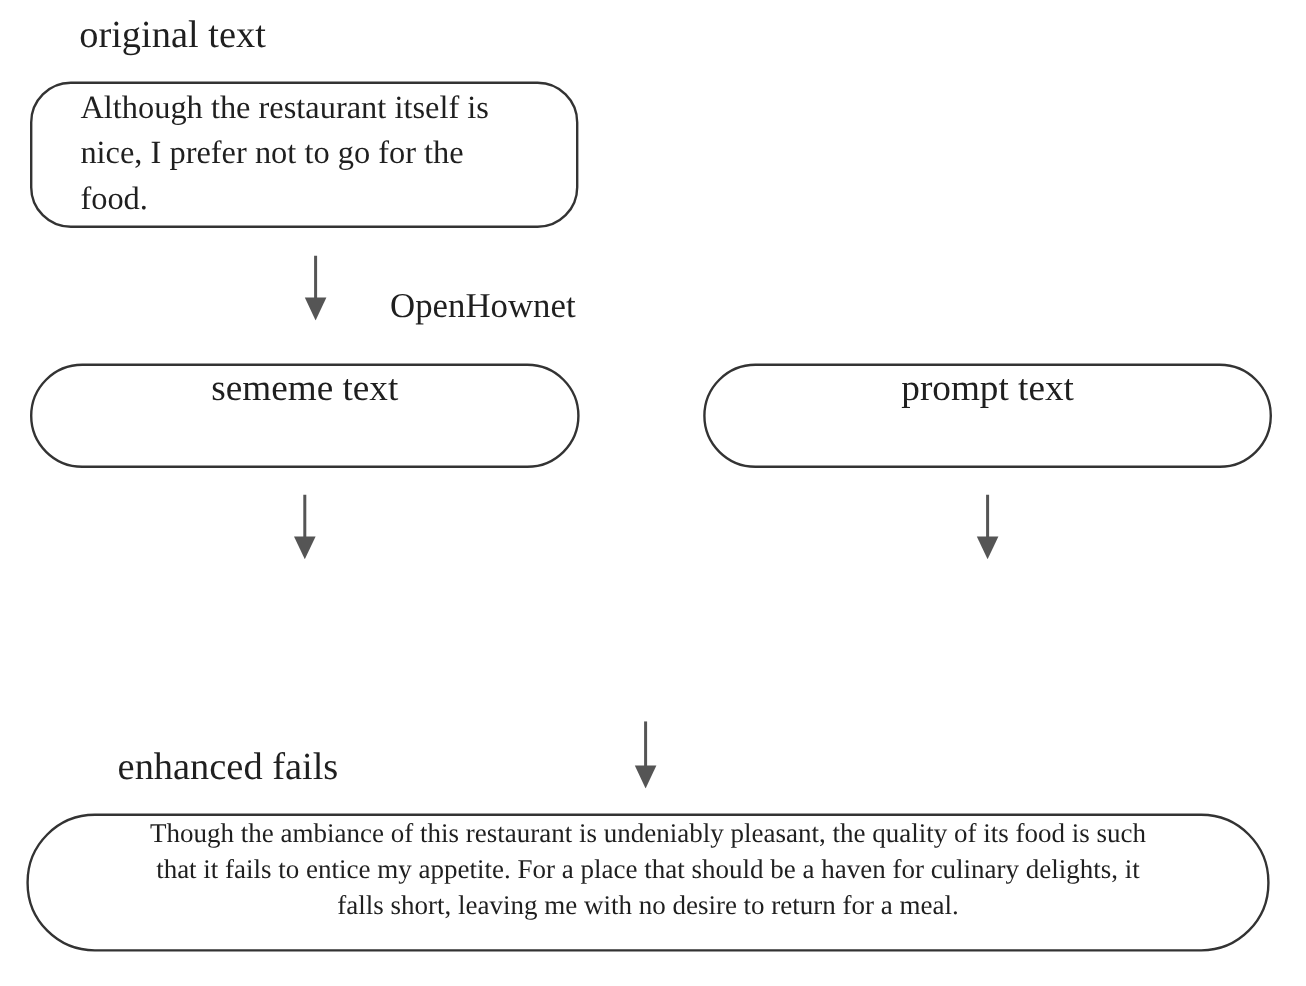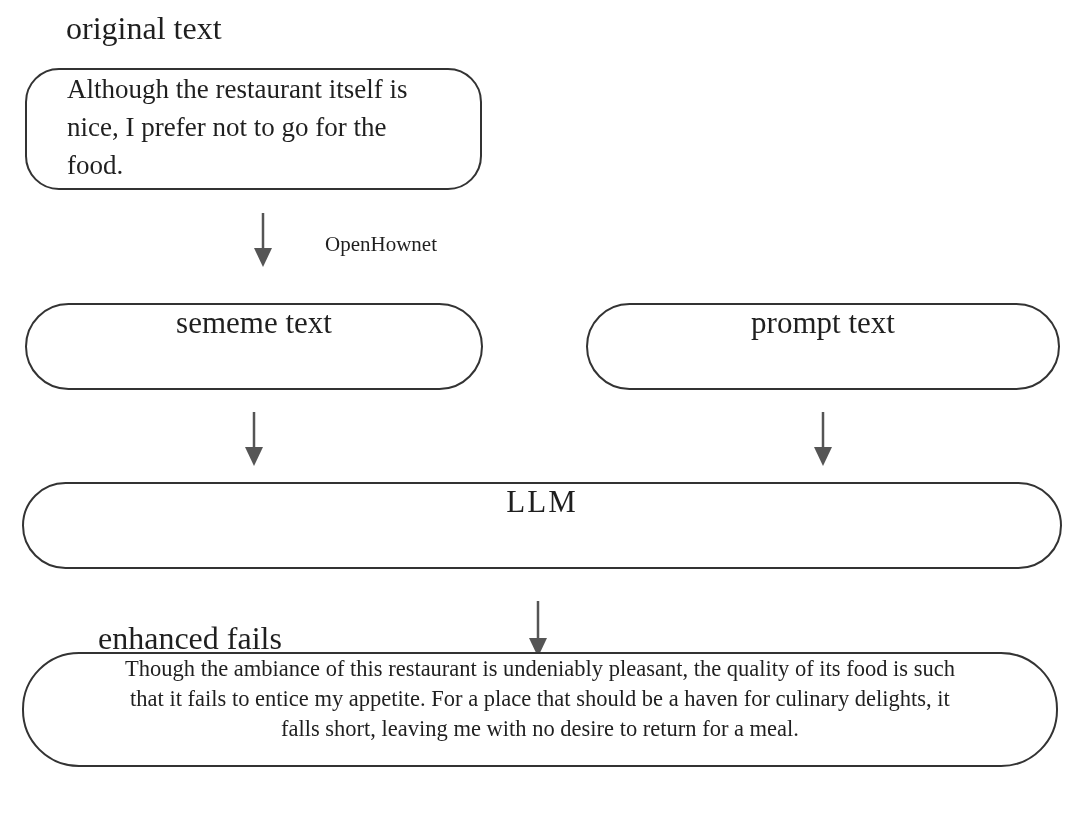--- a/index.html
+++ b/index.html
@@ -42,22 +42,22 @@
     padding-left: 40px;
     padding-right: 14px;
     font-size: 27px;
     line-height: 38px;
     white-space: pre-line;
   }
 
   
   .arrow-1 { left: 252px; top: 213px; }
   .lbl-openhownet {
-    left: 325px; top: 228px;
-    font-size: 21px;
+    left: 325px; top: 239px;
+    font-size: 29px;
     line-height: 33px;
     white-space: nowrap;
   }
 
   
   .box-sememe {
     left: 25px; top: 303px;
     width: 458px; height: 87px;
     border-radius: 44px;
     justify-content: center;
@@ -84,21 +84,21 @@
     justify-content: center;
   }
   .box-llm .mid-label { letter-spacing: 2px; }
 
   .arrow-4 { left: 527px; top: 601px; }
 
   .lbl-enhanced { left: 98px; top: 620px; }
 
   
   .box-enhanced {
-    left: 22px; top: 652px;
+    left: 22px; top: 678px;
     width: 1036px; height: 115px;
     border-radius: 57px;
     justify-content: center;
   }
   .box-enhanced .txt {
     width: 100%;
     padding: 0 10px;
     text-align: center;
     font-size: 22.5px;
     line-height: 30px;
@@ -144,23 +144,20 @@
     </svg>
   </div>
 
   <div class="abs arrow-3">
     <svg class="arrow-icon" width="22" height="54" viewBox="0 0 22 54" xmlns="http://www.w3.org/2000/svg">
       <line x1="11" y1="0" x2="11" y2="37" stroke="#555555" stroke-width="2.5"></line>
       <polygon points="2,35 20,35 11,54" fill="#555555"></polygon>
     </svg>
   </div>
 
-  <div class="abs node box-llm">
-    <div class="mid-label">LLM</div>
-  </div>
 
   <div class="abs arrow-4">
     <svg class="arrow-icon" width="22" height="56" viewBox="0 0 22 56" xmlns="http://www.w3.org/2000/svg">
       <line x1="11" y1="0" x2="11" y2="39" stroke="#555555" stroke-width="2.5"></line>
       <polygon points="2,37 20,37 11,56" fill="#555555"></polygon>
     </svg>
   </div>
 
   <div class="abs outside-label lbl-enhanced">enhanced fails</div>
 

